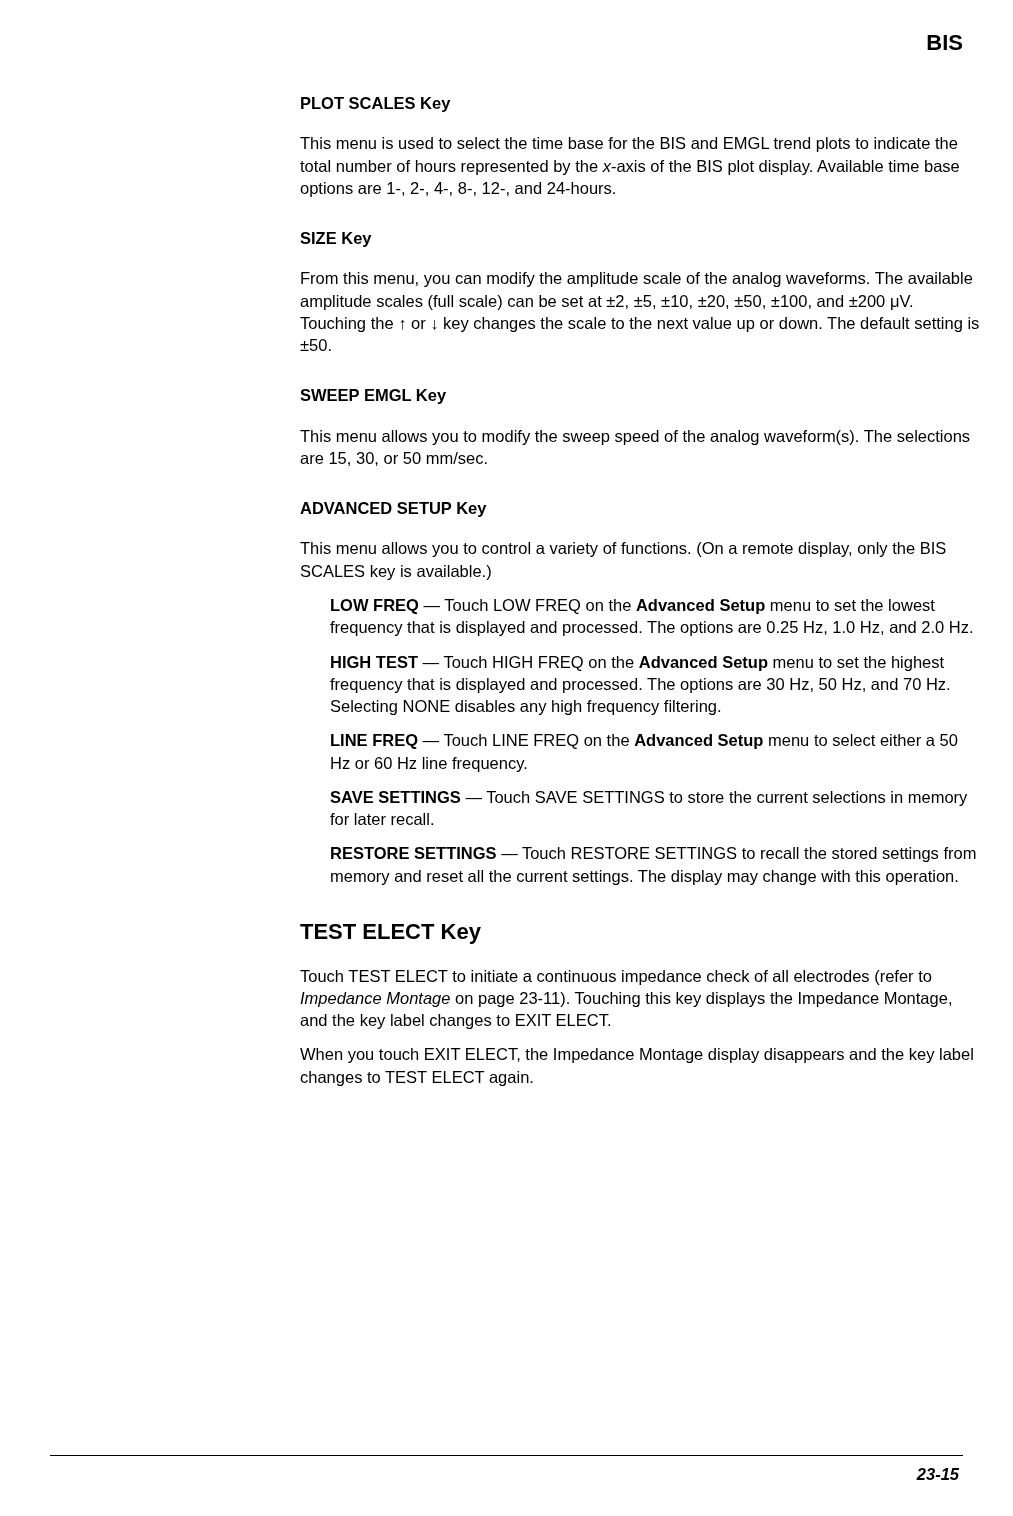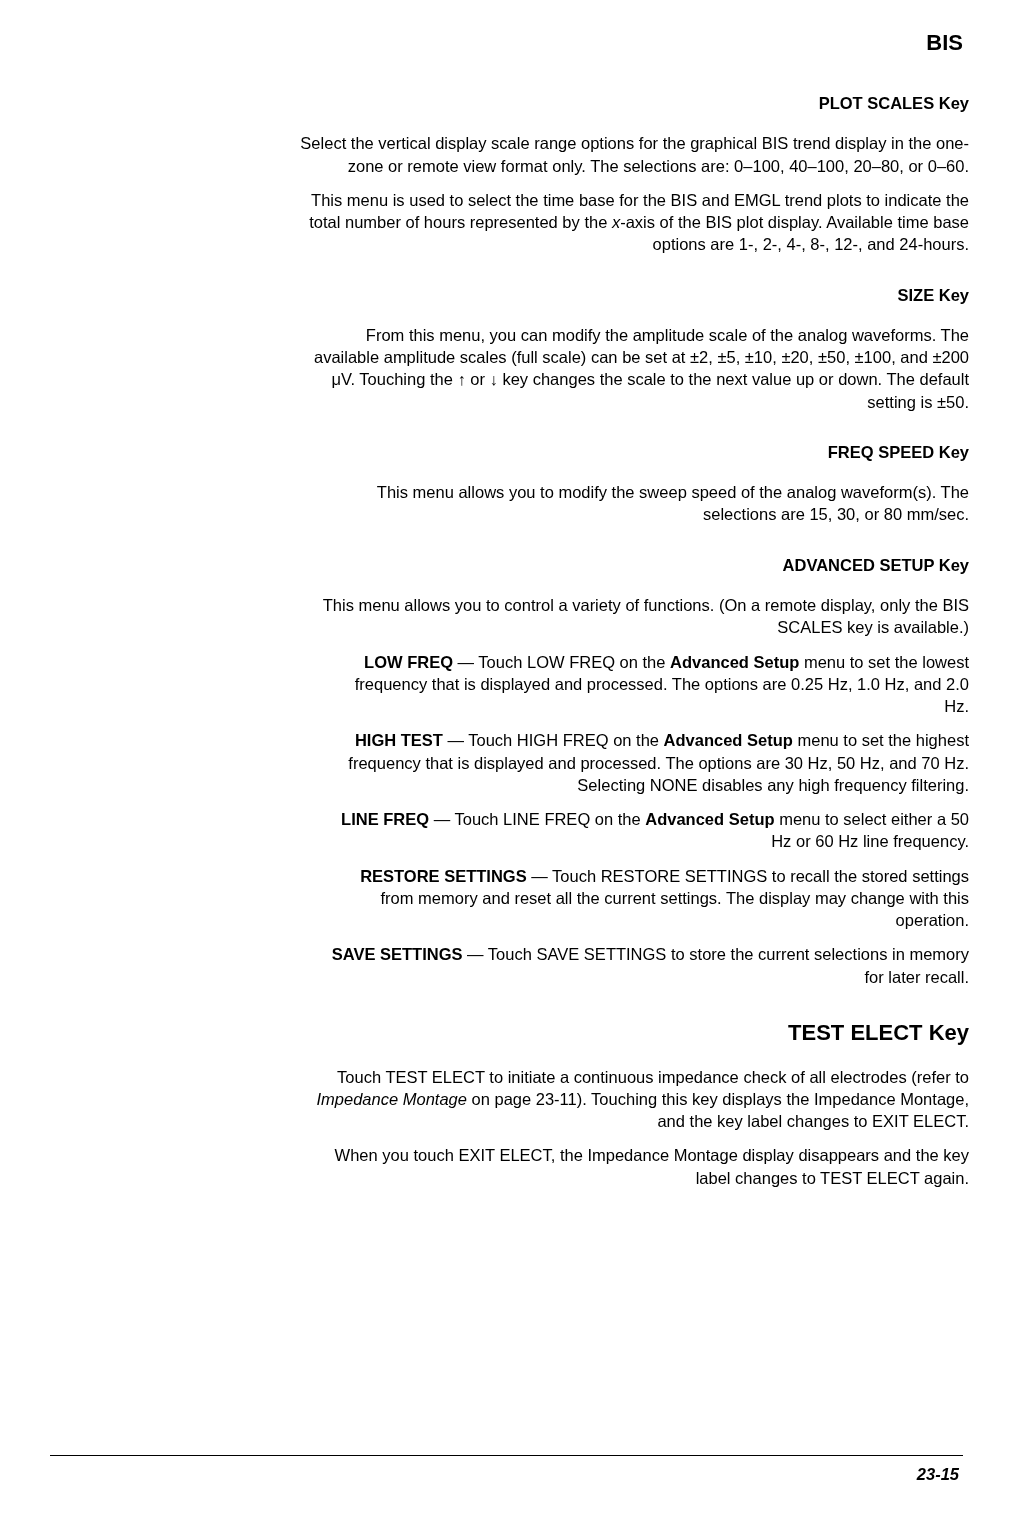--- a/index.html
+++ b/index.html
@@ -7,22 +7,21 @@
     margin: 0;
     padding: 0;
     background: #fff;
     color: #000;
   }
   .page {
     width: 1013px;
     height: 1516px;
     position: relative;
     box-sizing: border-box;
-    padding: 30px 34px 40px 50px;
-    text-align: right;
+    padding: 30px 22px 40px 50px;
   }
   .header-right {
     position: absolute;
     top: 30px;
     right: 50px;
     font-size: 22px;
     font-weight: bold;
   }
   .content {
     margin-left: 250px;
@@ -75,53 +74,52 @@
 </head>
 <body>
 
 <div class="page">
 
   <div class="header-right">BIS</div>
 
   <div class="content">
 
     <div class="sub-heading" style="margin-top:0;">PLOT SCALES Key</div>
-    <div class="para">Select the vertical display scale range options for the graphical BIS trend display in the one-zone or remote view format only. The selections are: 0–100, 40–100, 20–80, or 0–60.</div>
 
     <div class="para">
       <span>This menu is used to select the time base for the BIS and EMGL trend plots to indicate the total number of hours represented by the </span><span class="italic">x</span><span>-axis of the BIS plot display. Available time base options are 1-, 2-, 4-, 8-, 12-, and 24-hours.</span>
     </div>
 
     <div class="sub-heading">SIZE Key</div>
     <div class="para">From this menu, you can modify the amplitude scale of the analog waveforms. The available amplitude scales (full scale) can be set at  ±2, ±5, ±10, ±20, ±50, ±100, and ±200 μV. Touching the ↑ or ↓ key changes the scale to the next value up or down. The default setting is ±50.</div>
 
-    <div class="sub-heading">FREQ SPEED Key</div>
-    <div class="para">This menu allows you to modify the sweep speed of the analog waveform(s). The selections are 15, 30, or 80 mm/sec.</div>
+    <div class="sub-heading">SWEEP EMGL Key</div>
+    <div class="para">This menu allows you to modify the sweep speed of the analog waveform(s). The selections are 15, 30, or 50 mm/sec.</div>
 
     <div class="sub-heading">ADVANCED SETUP Key</div>
     <div class="para">This menu allows you to control a variety of functions. (On a remote display, only the BIS SCALES key is available.)</div>
 
     <div class="list-item">
       <span class="bold">LOW FREQ</span><span> — Touch LOW FREQ on the </span><span class="bold">Advanced Setup</span><span> menu to set the lowest frequency that is displayed and processed. The options are 0.25 Hz, 1.0 Hz, and 2.0 Hz.</span>
     </div>
 
     <div class="list-item">
       <span class="bold">HIGH TEST</span><span> — Touch HIGH FREQ on the </span><span class="bold">Advanced Setup</span><span> menu to set the highest frequency that is displayed and processed. The options are 30 Hz, 50 Hz, and 70 Hz. Selecting NONE disables any high frequency filtering.</span>
     </div>
 
     <div class="list-item">
       <span class="bold">LINE FREQ</span><span> — Touch LINE FREQ on the </span><span class="bold">Advanced Setup</span><span> menu to select either a 50 Hz or 60 Hz line frequency.</span>
     </div>
 
     <div class="list-item">
-      <span class="bold">RESTORE SETTINGS</span><span> — Touch RESTORE SETTINGS to recall the stored settings from memory and reset all the current settings. The display may change with this operation.</span>
+      <span class="bold">SAVE SETTINGS</span><span> — Touch SAVE SETTINGS to store the current selections in memory for later recall.</span>
     </div>
 
     <div class="list-item">
-      <span class="bold">SAVE SETTINGS</span><span> — Touch SAVE SETTINGS to store the current selections in memory for later recall.</span>
+      <span class="bold">RESTORE SETTINGS</span><span> — Touch RESTORE SETTINGS to recall the stored settings from memory and reset all the current settings. The display may change with this operation.</span>
     </div>
 
     <div class="main-heading">TEST ELECT Key</div>
     <div class="para">
       <span>Touch TEST ELECT to initiate a continuous impedance check of all electrodes (refer to </span><span class="italic">Impedance Montage</span><span> on page 23-11). Touching this key displays the Impedance Montage, and the key label changes to EXIT ELECT.</span>
     </div>
     <div class="para">When you touch EXIT ELECT, the Impedance Montage display disappears and the key label changes to TEST ELECT again.</div>
 
   </div>
 

